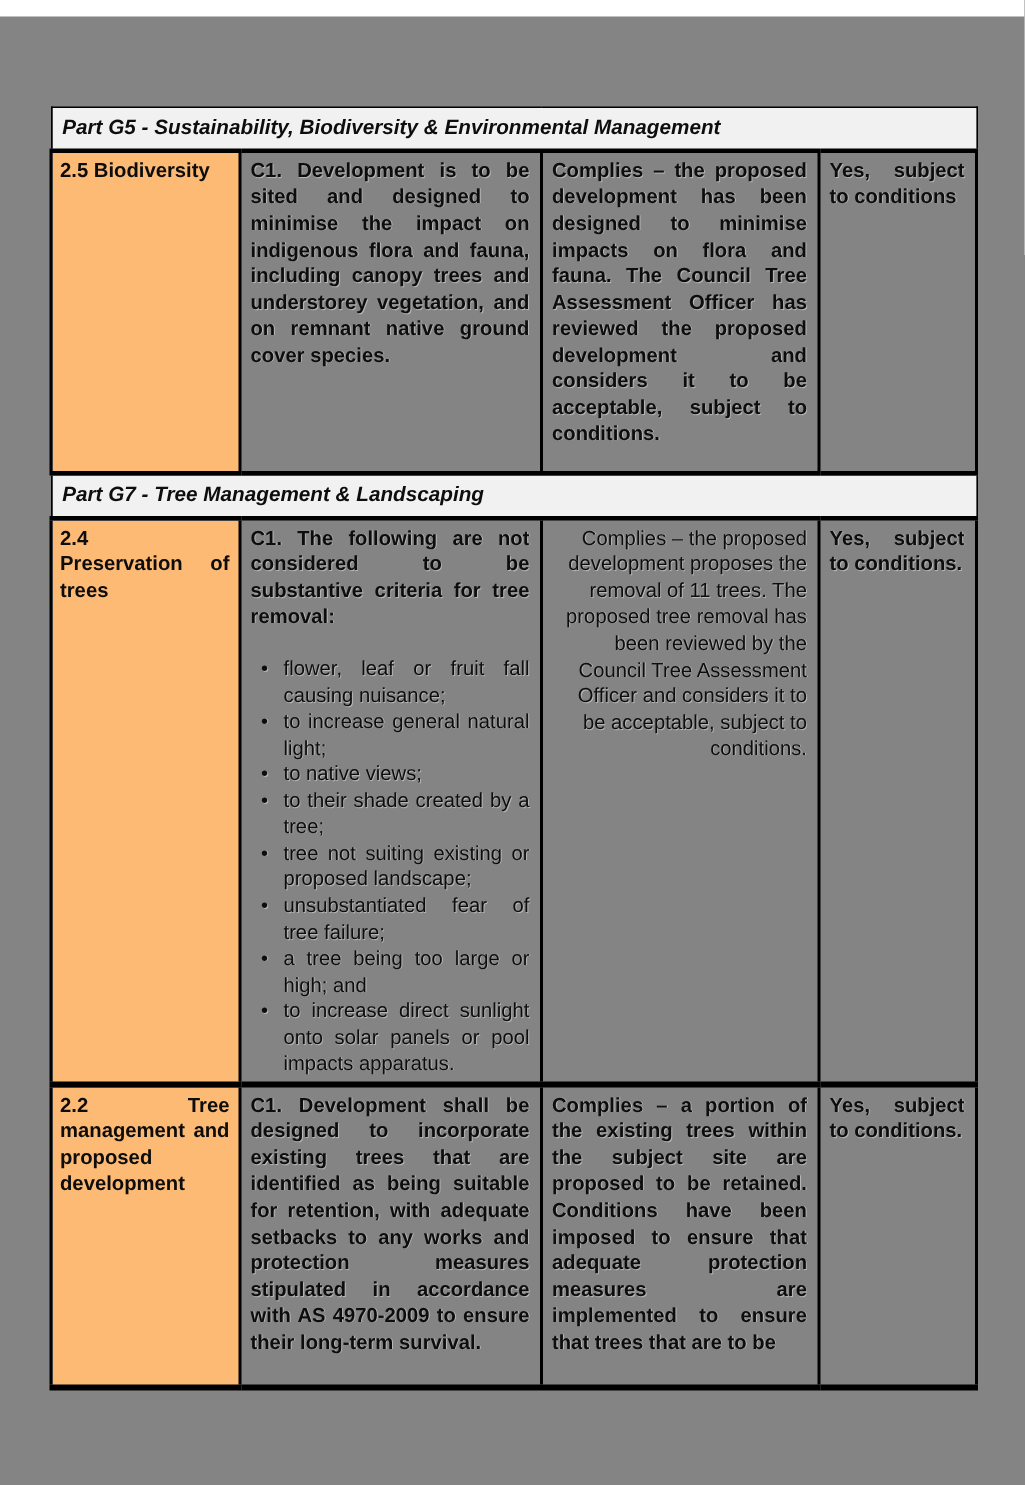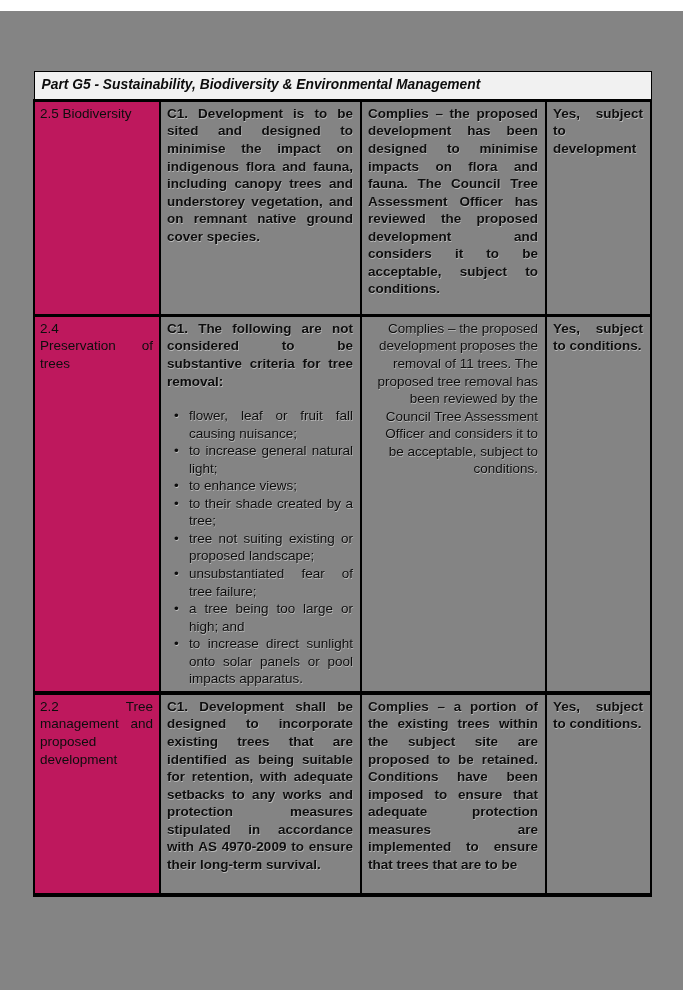--- a/index.html
+++ b/index.html
@@ -33,22 +33,22 @@
     background: #f1f1f1;
     border: 1px solid #000;
     font-weight: bold;
     font-style: italic;
     font-size: 13.8px;
     padding: 4px 7px 5px 7px;
     text-align: left;
     white-space: nowrap;
   }
   td.clause {
-    background: #be185d;
-    font-weight: normal;
+    background: #fdba74;
+    font-weight: bold;
     padding: 3px 6px 3px 5px;
     text-align: justify;
     white-space: pre-line;
   }
   td.body {
     padding: 3px 7px 3px 6px;
     text-shadow: 0.6px 0.6px 0.5px rgba(255,255,255,0.45);
   }
   .justify { text-align: justify; font-weight: bold; }
   .left { text-align: right; }
@@ -84,33 +84,36 @@
 
     <tbody>
         <tr class="part-header h-hdr">
       <td colspan="4">Part G5 - Sustainability, Biodiversity &amp; Environmental Management</td>
     </tr>
 
     <tr class="h-r1">
       <td class="clause">2.5 Biodiversity</td>
       <td class="body justify">C1. Development is to be sited and designed to minimise the impact on indigenous flora and fauna, including canopy trees and understorey vegetation, and on remnant native ground cover species.</td>
       <td class="body justify">Complies – the proposed development has been designed to minimise impacts on flora and fauna. The Council Tree Assessment Officer has reviewed the proposed development and considers it to be acceptable, subject to conditions.</td>
-      <td class="body justify">Yes, subject to development</td>
+      <td class="body justify">Yes, subject to conditions</td>
     </tr>
 
+    <tr class="part-header h-hdr">
+      <td colspan="4">Part G7 - Tree Management &amp; Landscaping</td>
+    </tr>
 
     <tr class="h-r2">
       <td class="clause">2.4
 Preservation of trees</td>
       <td class="body">
         <div class="justify">C1. The following are not considered to be substantive criteria for tree removal:</div>
         <div class="bullets">
           <div class="bullet"><span class="dot">•</span><span>flower, leaf or fruit fall causing nuisance;</span></div>
           <div class="bullet"><span class="dot">•</span><span>to increase general natural light;</span></div>
-          <div class="bullet"><span class="dot">•</span><span>to enhance views;</span></div>
+          <div class="bullet"><span class="dot">•</span><span>to native views;</span></div>
           <div class="bullet"><span class="dot">•</span><span>to their shade created by a tree;</span></div>
           <div class="bullet"><span class="dot">•</span><span>tree not suiting existing or proposed landscape;</span></div>
           <div class="bullet"><span class="dot">•</span><span>unsubstantiated fear of tree failure;</span></div>
           <div class="bullet"><span class="dot">•</span><span>a tree being too large or high; and</span></div>
           <div class="bullet"><span class="dot">•</span><span>to increase direct sunlight onto solar panels or pool impacts apparatus.</span></div>
         </div>
       </td>
       <td class="body left">Complies – the proposed development proposes the removal of 11 trees. The proposed tree removal has been reviewed by the Council Tree Assessment Officer and considers it to be acceptable, subject to conditions.</td>
       <td class="body justify">Yes, subject to conditions.</td>
     </tr>

